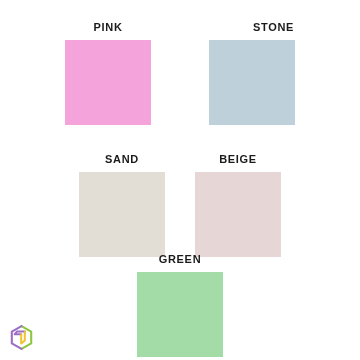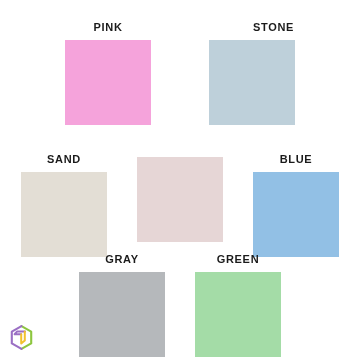--- a/index.html
+++ b/index.html
@@ -83,33 +83,26 @@
       <div class="swatch-chip" style="background: rgb(190, 208, 218);"></div>
     </div>
   </div>
 
   <div class="swatch-row row-2">
     <div class="swatch-cell">
       <div class="swatch-label" style="color: rgb(27, 27, 27);">SAND</div>
       <div class="swatch-chip" style="background: rgb(227, 222, 213);"></div>
     </div>
     <div class="swatch-cell">
+      <div class="swatch-label" style="color: rgb(27, 27, 27);">BEIGE</div>
       <div class="swatch-chip" style="background: rgb(230, 214, 214);"></div>
-    </div>
-    <div class="swatch-cell">
-      <div class="swatch-label" style="color: rgb(27, 27, 27);">BLUE</div>
-      <div class="swatch-chip" style="background: rgb(146, 192, 229);"></div>
     </div>
   </div>
 
   <div class="swatch-row row-3">
-    <div class="swatch-cell">
-      <div class="swatch-label" style="color: rgb(27, 27, 27);">GRAY</div>
-      <div class="swatch-chip" style="background: rgb(181, 184, 187);"></div>
-    </div>
     <div class="swatch-cell">
       <div class="swatch-label" style="color: rgb(27, 27, 27); text-align: center;">GREEN</div>
       <div class="swatch-chip" style="background: rgb(164, 220, 167);"></div>
     </div>
   </div>
 
   <div id="brand-logo">
     <svg width="27" height="27" viewBox="0 0 27 27">
 
       <path d="M13.5 2.2 L23.2 7.6 L23.2 19.4 L13.5 24.8" fill="none" stroke="#8DC63F" stroke-width="2.1" stroke-linejoin="round" stroke-linecap="round"></path>

